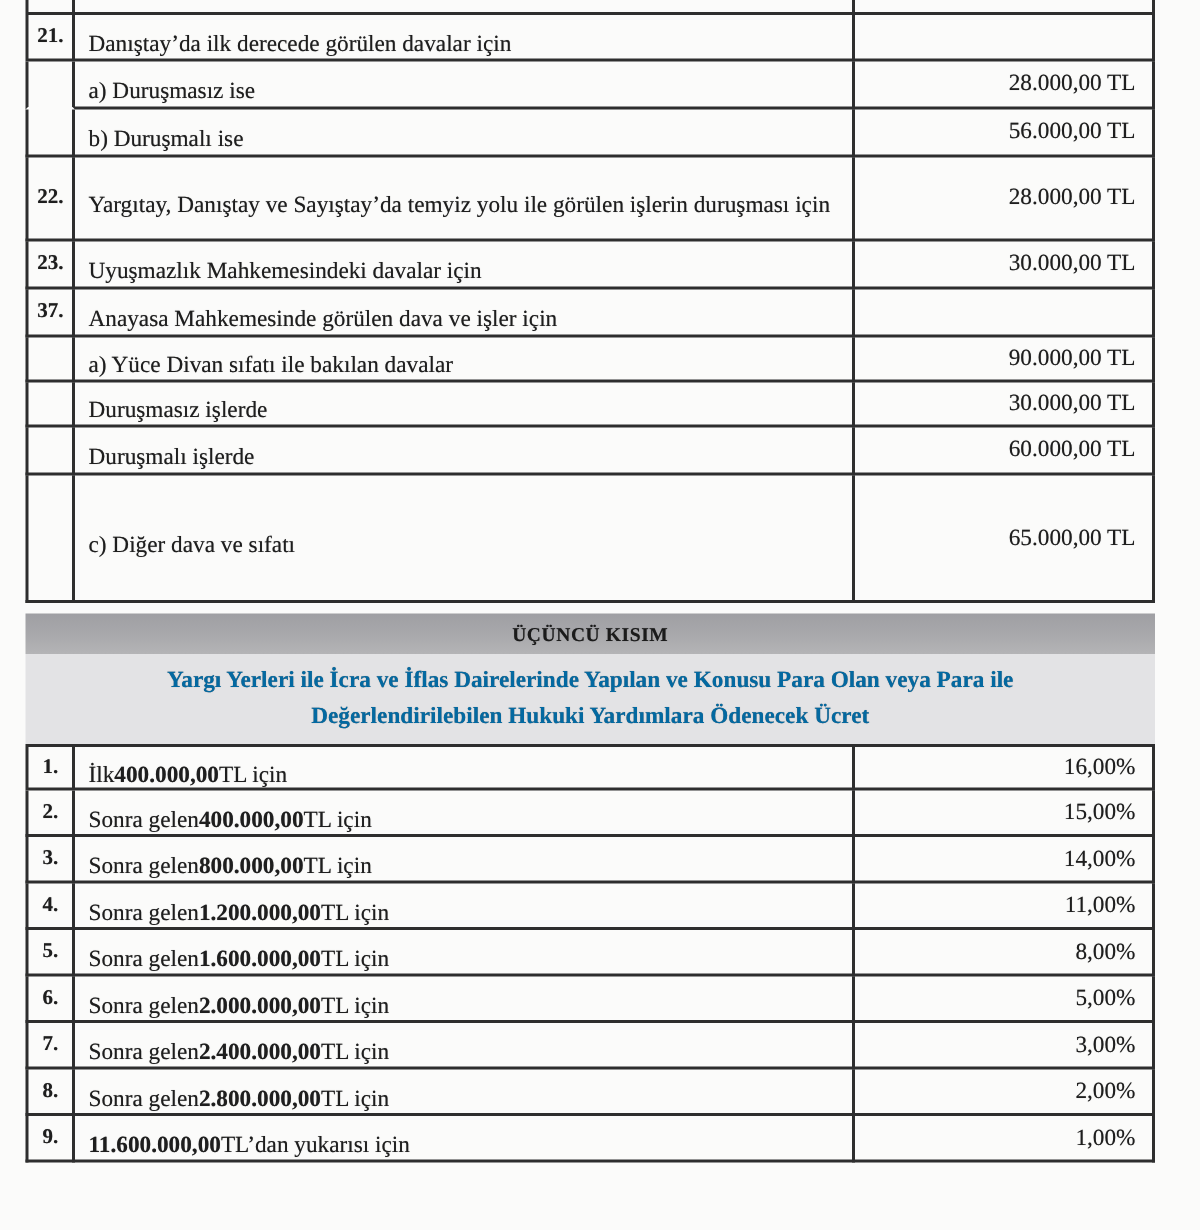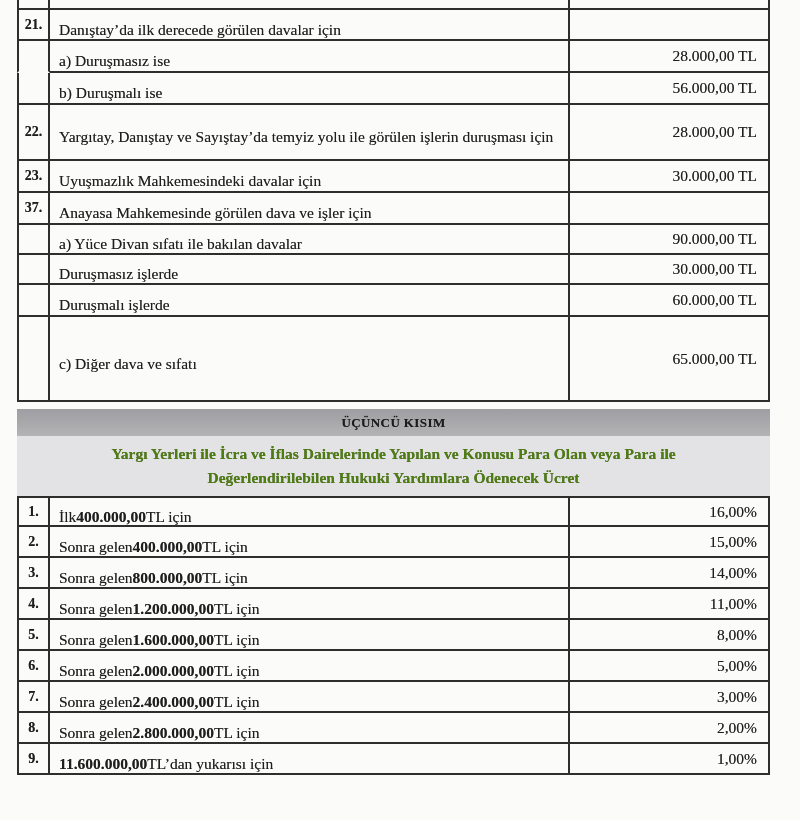--- a/index.html
+++ b/index.html
@@ -64,21 +64,21 @@
     font-weight:bold;font-size:13px;letter-spacing:.4px;
     color:#1b1b1b;
   }
   .kisim-sub{
     min-height:56px;box-sizing:border-box;
     background:#e3e3e5;
     display:flex;align-items:center;justify-content:center;
     text-align:center;
     font-weight:bold;font-size:15.5px;line-height:1.55;
     padding:6px 46px;
-    color:#4d7c0f;
+    color:#0369a1;
   }
   .bold{font-weight:bold;}
 </style>
 </head>
 <body>
 
 <div class="page">
 
   <div class="trow stub">
     <div class="cell c-num"></div>

